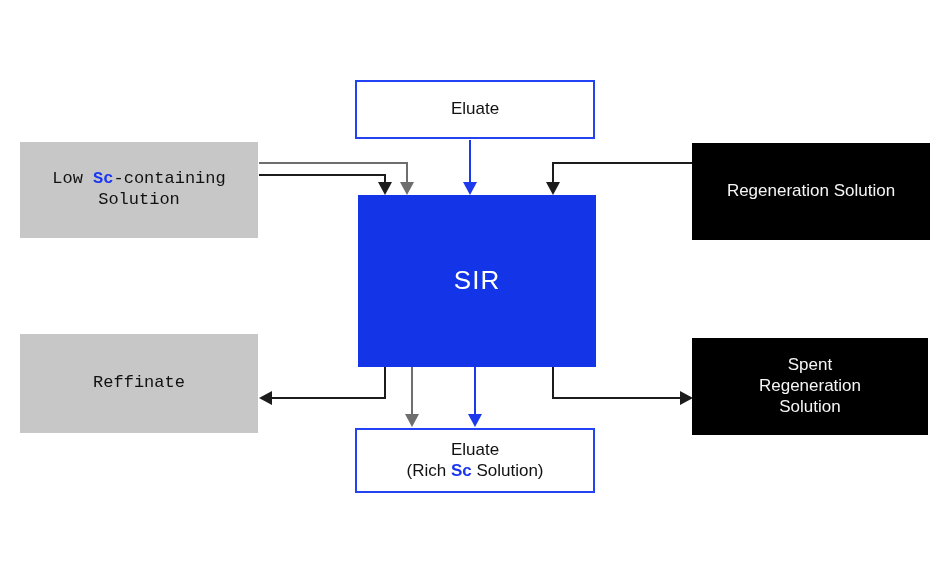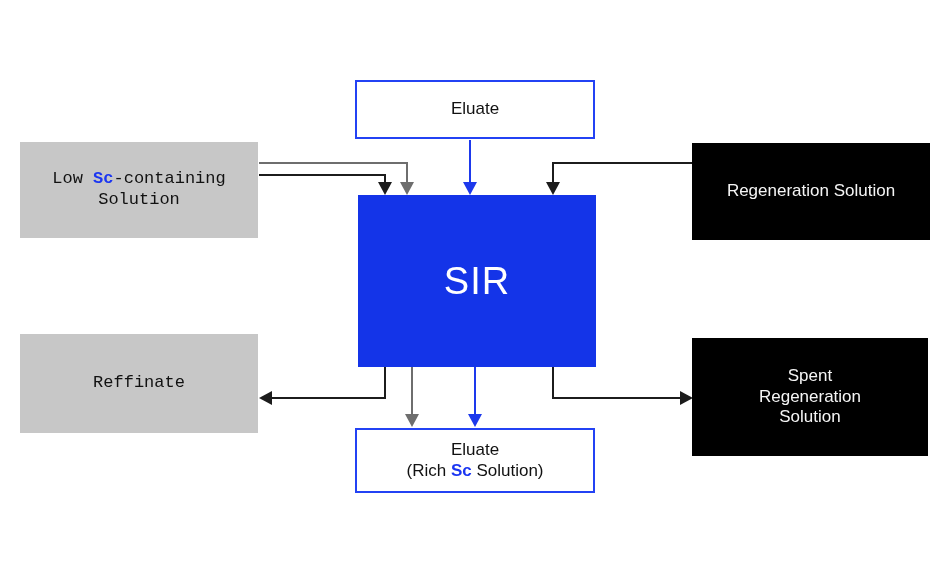--- a/index.html
+++ b/index.html
@@ -37,32 +37,32 @@
     text-align:center;
     font-size:17px;line-height:1.22;
     color:var(--text-dark);
   }
   .box.gray{background:var(--gray-box);font-family:Liberation Mono, monospace;}
   .box.black{background:var(--black-box);color:var(--text-light);}
   .box.outline{background:#ffffff;border:2px solid var(--blue-border);}
   .box.center{
     background:var(--blue-fill);
     color:#ffffff;
-    font-size:38px;
+    font-size:26px;
     letter-spacing:1px;
   }
   .sc{color:var(--blue-text);font-weight:bold;}
   .prelines{white-space:pre-line;}
   #box-low-sc{left:20px;top:142px;width:238px;height:96px;}
   #box-eluate-top{left:355px;top:80px;width:240px;height:59px;}
   #box-regen{left:692px;top:143px;width:238px;height:97px;}
   #box-sir{left:358px;top:195px;width:238px;height:172px;}
   #box-reffinate{left:20px;top:334px;width:238px;height:99px;text-align:center;}
   #box-eluate-bottom{left:355px;top:428px;width:240px;height:65px;}
-  #box-spent{left:692px;top:338px;width:236px;height:118px;}
+  #box-spent{left:692px;top:338px;width:236px;height:97px;}
 </style>
 </head>
 <body>
 
 <div class="canvas">
 
   <svg class="arrows" viewBox="0 0 950 570" aria-hidden="true">
 
     <g class="gray">
       <path d="M259 163 H407 V182"></path>

